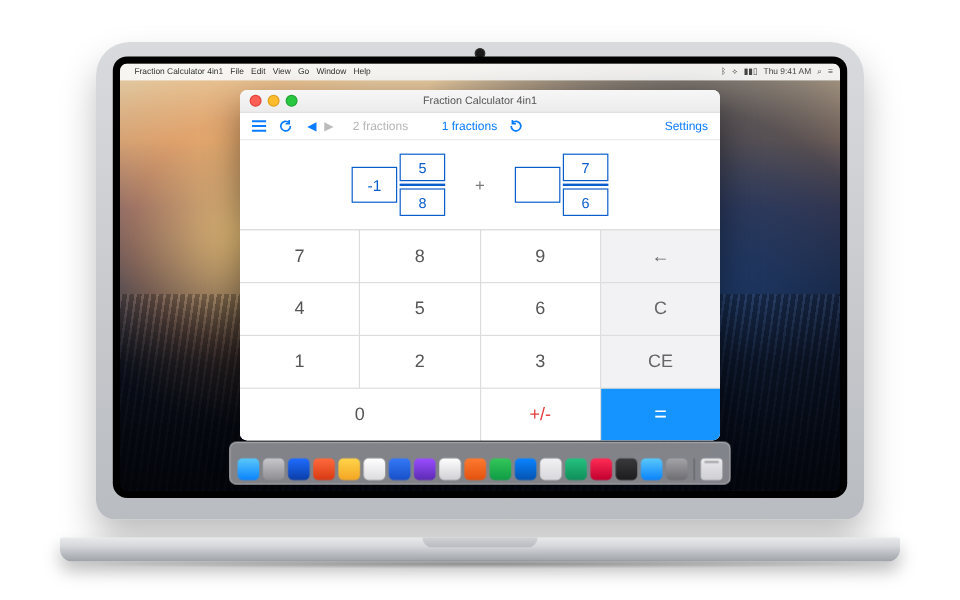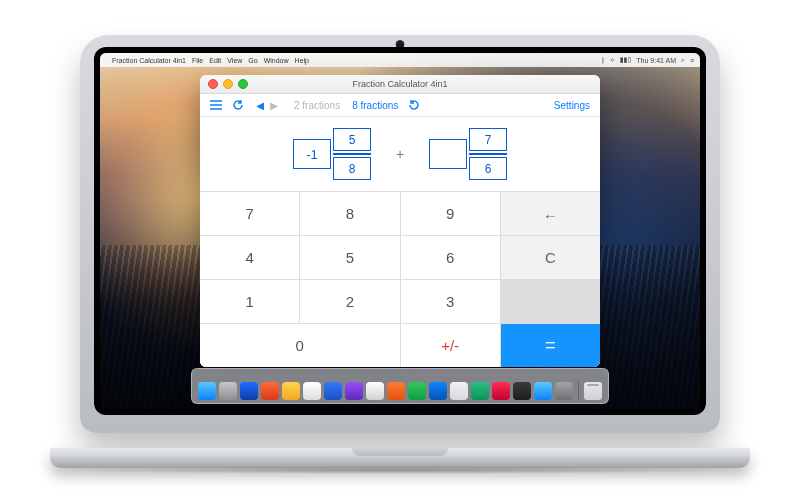--- a/index.html
+++ b/index.html
@@ -31,21 +31,21 @@
 .traffic span{width:8px;height:8px;border-radius:50%}
 .tr-c{background:#ff5f57;border:0.5px solid #e24238}
 .tr-m{background:#ffbd2e;border:0.5px solid #e1a11e}
 .tr-x{background:#28c940;border:0.5px solid #1fa532}
 .titlebar .title{position:absolute;left:0;right:0;text-align:center;font-size:9px;color:#555}
 .toolbar{height:22px;border-bottom:1px solid #e6e6e6;display:flex;align-items:center;font-size:10px;color:#0a7cff;gap:10px;padding:0 10px}
 .toolbar .tbi{display:inline-flex;align-items:center;justify-content:center;cursor:default}
 .toolbar .hist{display:flex;gap:2px}
 .toolbar .hist span{width:12px;height:12px;display:inline-flex;align-items:center;justify-content:center;color:#bbb}
 .toolbar .hist span.on{color:#0a7cff}
-.toolbar .seg{display:flex;gap:12px;margin-left:4px}
+.toolbar .seg{display:flex;gap:28px;margin-left:4px}
 .toolbar .seg span{color:#b6b6b6}
 .toolbar .seg span.active{color:#0a7cff}
 .toolbar .grow{flex:1}
 .expr{flex:0 0 74px;display:flex;align-items:center;justify-content:center;gap:18px;background:#fff}
 .mixed{display:flex;align-items:center;gap:2px}
 .whole{width:36px;height:28px;border:1px solid #0a5ecc;display:flex;align-items:center;justify-content:center;font-size:13px;color:#0a5ecc}
 .frac{display:flex;flex-direction:column;align-items:stretch}
 .cell{width:36px;height:21px;border:1px solid #0a5ecc;display:flex;align-items:center;justify-content:center;font-size:12px;color:#0a5ecc}
 .fline{height:2px;background:#0a5ecc;margin:2px 0}
 .op{width:22px;height:22px;display:flex;align-items:center;justify-content:center;font-size:14px;color:#7a7a7a}
@@ -114,21 +114,21 @@
                     <path d="M10 6a4 4 0 1 1-1.2-2.8" fill="none" stroke="#0a7cff" stroke-width="1.4"></path>
                     <path d="M9 1v3H6" fill="none" stroke="#0a7cff" stroke-width="1.4"></path>
                   </svg>
               </span>
               <span class="hist">
                 <span class="on">◀</span>
                 <span>▶</span>
               </span>
               <span class="seg">
                 <span>2 fractions</span>
-                <span class="active">8 fractions</span>
+                <span class="active">1 fractions</span>
               </span>
               <span class="tbi">
                 <svg width="12" height="12" viewBox="0 0 12 12">
                     <path d="M2 6a4 4 0 1 0 1.2-2.8" fill="none" stroke="#0a7cff" stroke-width="1.4"></path>
                     <path d="M3 1v3h3" fill="none" stroke="#0a7cff" stroke-width="1.4"></path>
                   </svg>
               </span>
               <span class="grow"></span>
               <span>Settings</span>
             </div>
@@ -160,20 +160,21 @@
               <div class="key fn">←</div>
 
               <div class="key">4</div>
               <div class="key">5</div>
               <div class="key">6</div>
               <div class="key fn">C</div>
 
               <div class="key">1</div>
               <div class="key">2</div>
               <div class="key">3</div>
+              <div class="key fn">CE</div>
 
               <div class="key wide">0</div>
               <div class="key pm">+/-</div>
               <div class="key eq">=</div>
             </div>
           </div>
 
           <div class="dock" id="dock">
               <div class="app" style="background: linear-gradient(rgb(90, 200, 250), rgb(10, 132, 255));"></div>
               <div class="app" style="background: linear-gradient(rgb(199, 199, 204), rgb(142, 142, 147));"></div>

